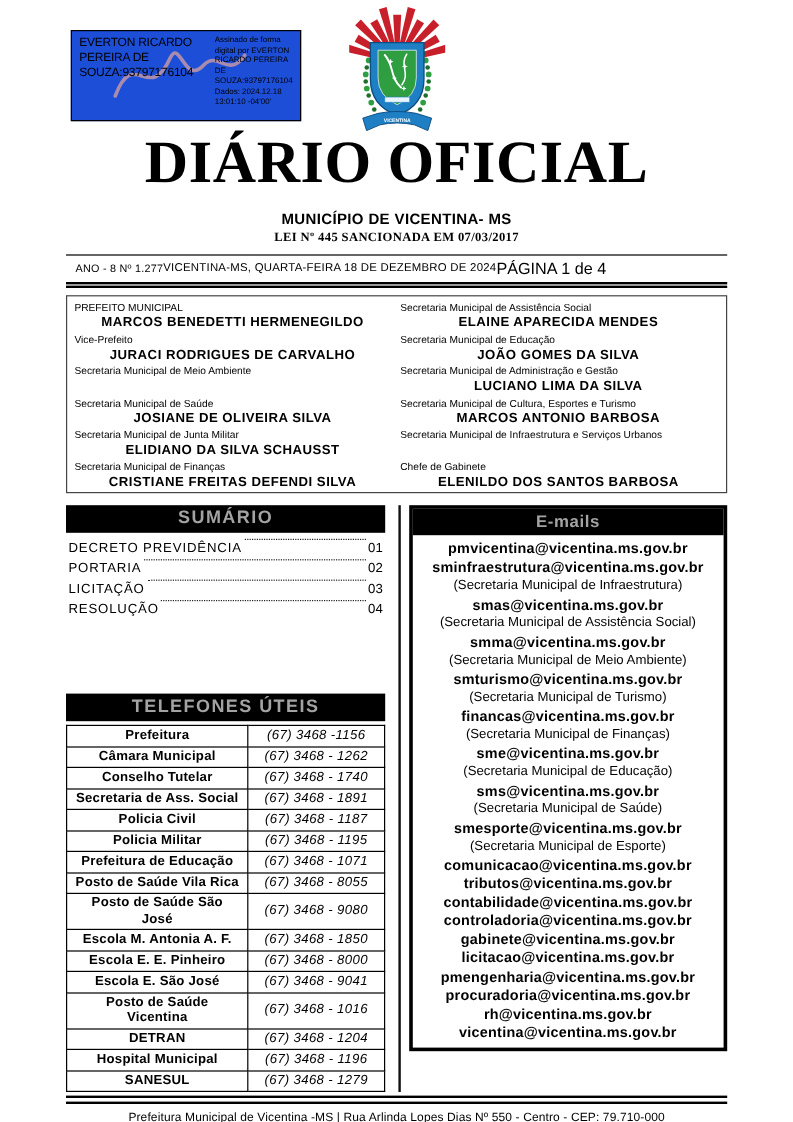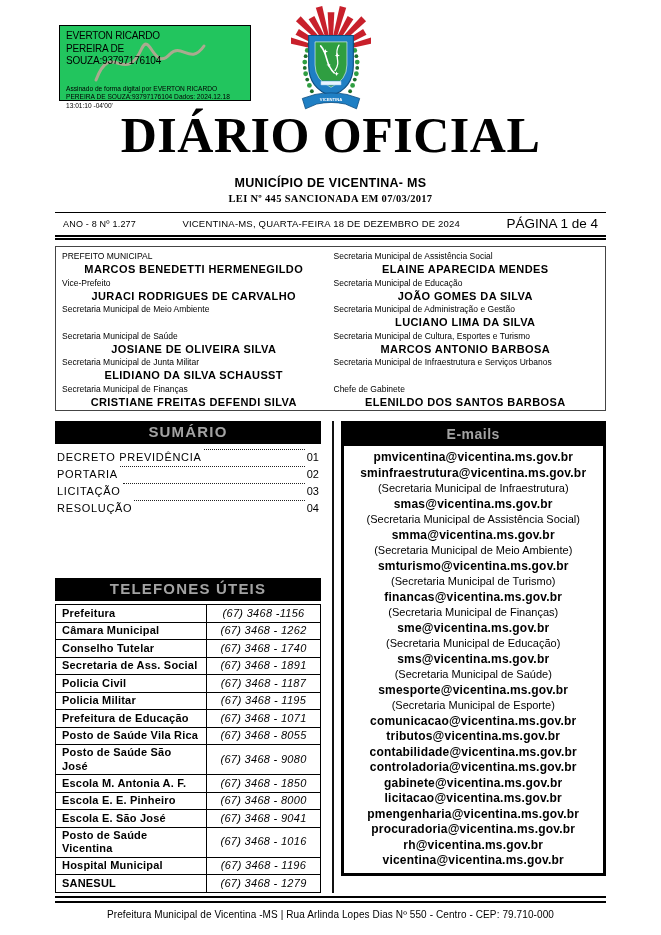--- a/index.html
+++ b/index.html
@@ -3,37 +3,37 @@
 <meta charset="utf-8">
 <style>
   html,body{margin:0;padding:0;background:#ffffff;}
   .page{position:relative;width:661px;height:935px;background:#fff;overflow:hidden;
         font-family:"Liberation Sans",sans-serif;color:#000;}
   .doc{position:absolute;left:55px;top:0;width:551px;}
 
   
   .topzone{position:relative;height:212px;}
   .sigbox{position:absolute;left:4px;top:25px;width:178px;height:66px;border:1.5px solid #000;
-          padding:4px 6px;display:flex;gap:17px;background:#22c55e;flex-direction:column;}
+          padding:4px 6px;display:flex;gap:17px;background:#1d4ed8;}
   .sig-squiggle{position:absolute;left:30px;top:6px;width:120px;height:60px;z-index:0;}
   .sig-left{position:relative;z-index:1;width:96px;font-size:10px;line-height:12.5px;
             overflow-wrap:anywhere;letter-spacing:-0.2px;}
   .sig-right{position:relative;z-index:1;flex:1;font-size:6.6px;line-height:8.6px;}
   .crest{position:absolute;left:50%;top:2px;transform:translateX(-50%);z-index:2;}
   .title{position:absolute;top:108px;left:0;width:100%;text-align:center;z-index:1;
          font-family:"Liberation Serif",serif;font-weight:bold;font-size:50px;line-height:54px;
          letter-spacing:0.5px;}
   .muni{position:absolute;top:176px;left:0;width:100%;text-align:center;
         font-size:12.5px;font-weight:bold;letter-spacing:0.3px;}
   .law{position:absolute;top:193px;left:0;width:100%;text-align:center;
        font-family:"Liberation Serif",serif;font-size:10.5px;font-weight:600;letter-spacing:0.3px;}
 
   
   .hrow{border-top:1px solid #000;border-bottom:5px double #000;
-        display:flex;align-items:center;justify-content:space-between;
+        display:flex;align-items:center;
         padding:3px 8px 4px 8px;}
   .h-edition{font-size:9px;letter-spacing:0.2px;}
   .h-date{font-size:9.5px;font-weight:400;letter-spacing:0.2px;}
   .h-page{font-size:13.5px;}
 
   
   .officials{margin-top:6px;border:1px solid #444;display:flex;padding:3px 8px 2px 6px;height:158px;}
   .ocol{flex:1;display:flex;flex-direction:column;}
   .ocol.left{margin-right:8px;}
   .orole{font-size:8.5px;line-height:12px;white-space:nowrap;}
@@ -49,21 +49,21 @@
   .blackbar{background:#000;color:#a3a3a3;font-weight:bold;text-align:center;
             font-size:15px;line-height:16px;padding:3px 0 4px;letter-spacing:1.2px;}
 
   .sumario-items{padding:5px 2px 0 2px;}
   .sitem{display:flex;align-items:flex-start;font-size:11px;letter-spacing:0.7px;line-height:17px;}
   .sdots{flex:1;border-bottom:1.7px dotted #222;margin:0 2px 3px 2px;}
   .spage{letter-spacing:0;}
 
   .phones{margin-top:61px;}
   .phone-table{width:100%;border-collapse:collapse;margin-top:3px;border:1.5px solid #000;}
-  .phone-table td{border:1px solid #000;padding:1px 6px;font-size:11px;line-height:13.5px;height:14.5px;}
+  .phone-table td{border:1px solid #000;padding:1px 6px;font-size:11px;line-height:13.5px;height:14.5px;text-align:center;}
   td.pname{font-weight:bold;width:57%;letter-spacing:0.2px;}
   td.pnum{font-style:italic;text-align:center;letter-spacing:0.3px;}
 
   .emailbox{border:3px solid #000;}
   .emailbox .blackbar{font-size:14px;letter-spacing:0.5px;padding:2px 0 4px;}
   .email-list{padding:4px 2px 4px;text-align:center;}
   .eaddr{font-weight:bold;font-size:12px;line-height:15.5px;letter-spacing:0.2px;white-space:nowrap;}
   .edept{font-size:11px;line-height:15.5px;white-space:nowrap;}
 
   
@@ -281,20 +281,24 @@
                 </tr>
                 <tr>
                   <td class="pname">Escola E. São José</td>
                   <td class="pnum">(67) 3468 - 9041</td>
                 </tr>
                 <tr>
                   <td class="pname">Posto de Saúde Vicentina</td>
                   <td class="pnum">(67) 3468 - 1016</td>
                 </tr>
                 <tr>
+                  <td class="pname">DETRAN</td>
+                  <td class="pnum">(67) 3468 - 1204</td>
+                </tr>
+                <tr>
                   <td class="pname">Hospital Municipal</td>
                   <td class="pnum">(67) 3468 - 1196</td>
                 </tr>
                 <tr>
                   <td class="pname">SANESUL</td>
                   <td class="pnum">(67) 3468 - 1279</td>
                 </tr>
               </tbody>
           </table>
         </div>

